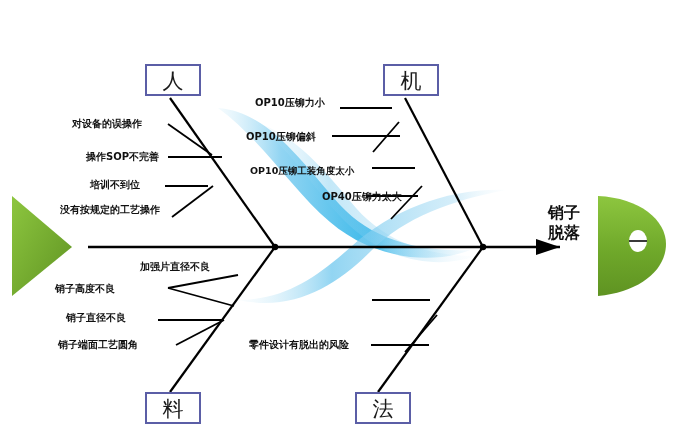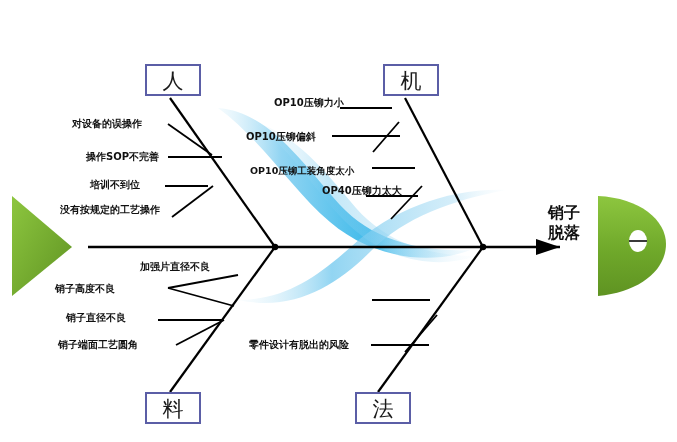--- a/index.html
+++ b/index.html
@@ -158,24 +158,24 @@
   </div>
   <div class="cat-box" style="left:355px; top:392px;">
     <span>法</span>
   </div>
 
   <div class="cause-label" style="left:72px; top:117px;">对设备的误操作</div>
   <div class="cause-label" style="left:86px; top:150px;">操作SOP不完善</div>
   <div class="cause-label" style="left:90px; top:178px;">培训不到位</div>
   <div class="cause-label" style="left:60px; top:203px;">没有按规定的工艺操作</div>
 
-  <div class="cause-label" style="left:274px; top:96px;">OP10压铆力小</div>
+  <div class="cause-label" style="left:255px; top:96px;">OP10压铆力小</div>
   <div class="cause-label" style="left:246px; top:130px;">OP10压铆偏斜</div>
   <div class="cause-label sm" style="left:250px; top:152px;">OP10压铆工装角度太小</div>
-  <div class="cause-label" style="left:322px; top:184px;text-align:right;">OP40压铆力太大</div>
+  <div class="cause-label" style="left:322px; top:190px;text-align:right;">OP40压铆力太大</div>
 
   <div class="cause-label" style="left:140px; top:260px;">加强片直径不良</div>
   <div class="cause-label" style="left:55px; top:282px;">销子高度不良</div>
   <div class="cause-label" style="left:66px; top:311px;">销子直径不良</div>
   <div class="cause-label" style="left:58px; top:338px;">销子端面工艺圆角</div>
 
   <div class="cause-label" style="left:249px; top:338px;">零件设计有脱出的风险</div>
 
   <div class="effect-label" style="left:548px; top:204px;font-family:Liberation Mono, monospace;">
     <div>销子</div>

